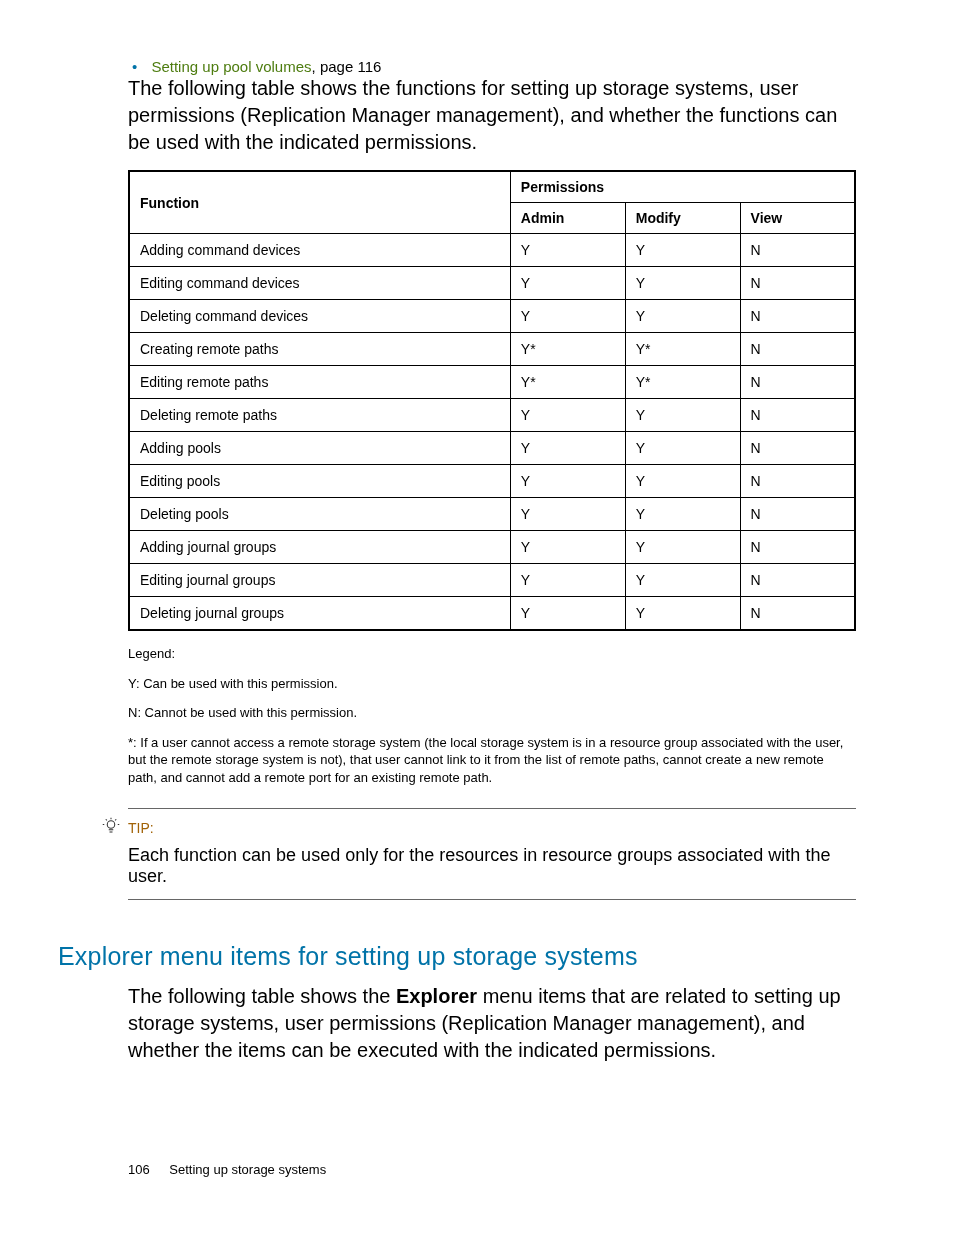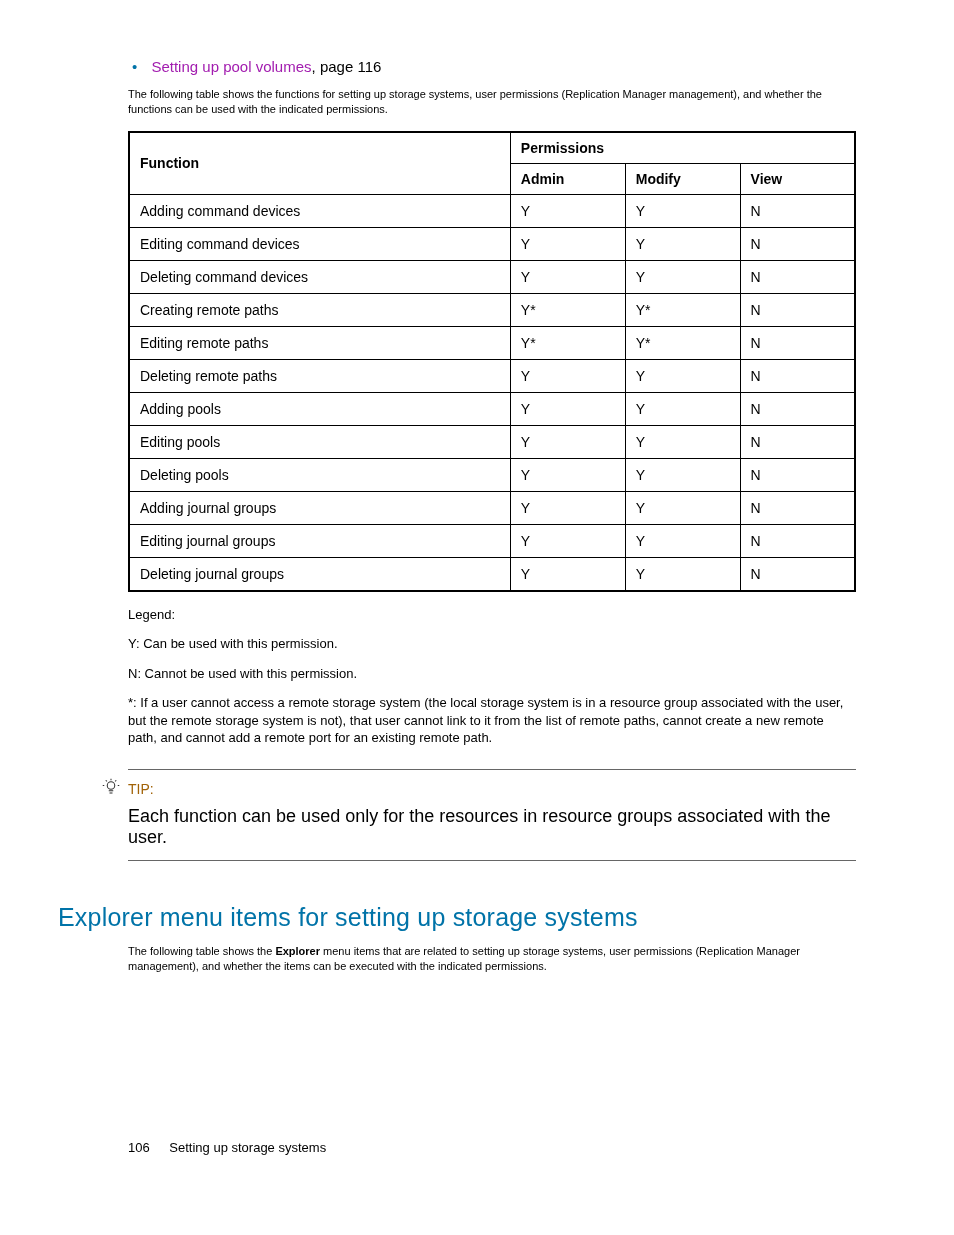--- a/index.html
+++ b/index.html
@@ -6,33 +6,33 @@
   .page{
     width:954px;height:1235px;
     box-sizing:border-box;
     padding:58px 98px 0 58px;
     font-family:"Segoe UI",Futura,"Trebuchet MS",Arial,sans-serif;
     color:#000;
     position:relative;
   }
   .bullet-row{margin-left:74px;font-size:15px;color:#000;}
   .bullet-dot{color:#0073a8;font-size:15px;margin-right:10px;}
-  .link{color:#a21caf;}
+  .link{color:#4d7c0f;}
   h2.section{
     font-weight:400;
     font-size:25px;
     color:#0073a8;
     margin:35px 0 12px 0;
     letter-spacing:0.2px;
   }
   .para{
     margin-left:70px;
-    font-size:11px;
+    font-size:20px;
     line-height:1.35;
-    margin-top:12px;
+    margin-top:0;
     margin-bottom:10px;
   }
   table.perm{
     margin-left:70px;
     border-collapse:collapse;
     width:728px;
     font-size:14px;
     margin-top:14px;
     margin-bottom:14px;
   }
@@ -61,21 +61,21 @@
   .tip-label{color:#a16207;font-size:14px;}
   .tip-icon{
     position:absolute;
     left:-26px;top:8px;
     width:18px;height:18px;
   }
   .tip-text{font-size:18px;margin-top:8px;}
   .footer{
     position:absolute;
     left:128px;
-    bottom:80px;
+    bottom:58px;
     font-size:13px;
     color:#000;
   }
   .footer .pn{margin-right:16px;}
 </style>
 </head>
 <body>
 
 <div class="page">
 

